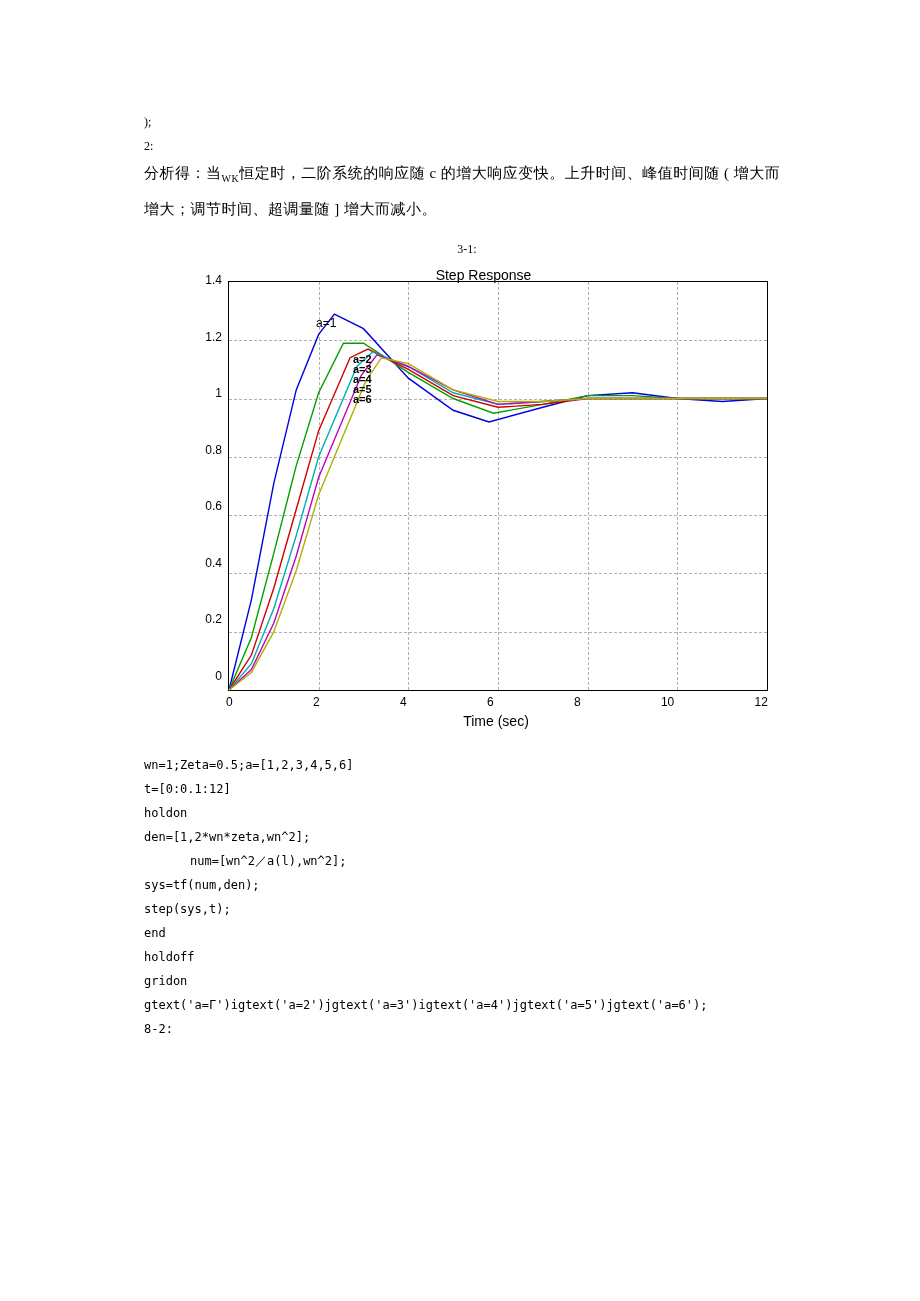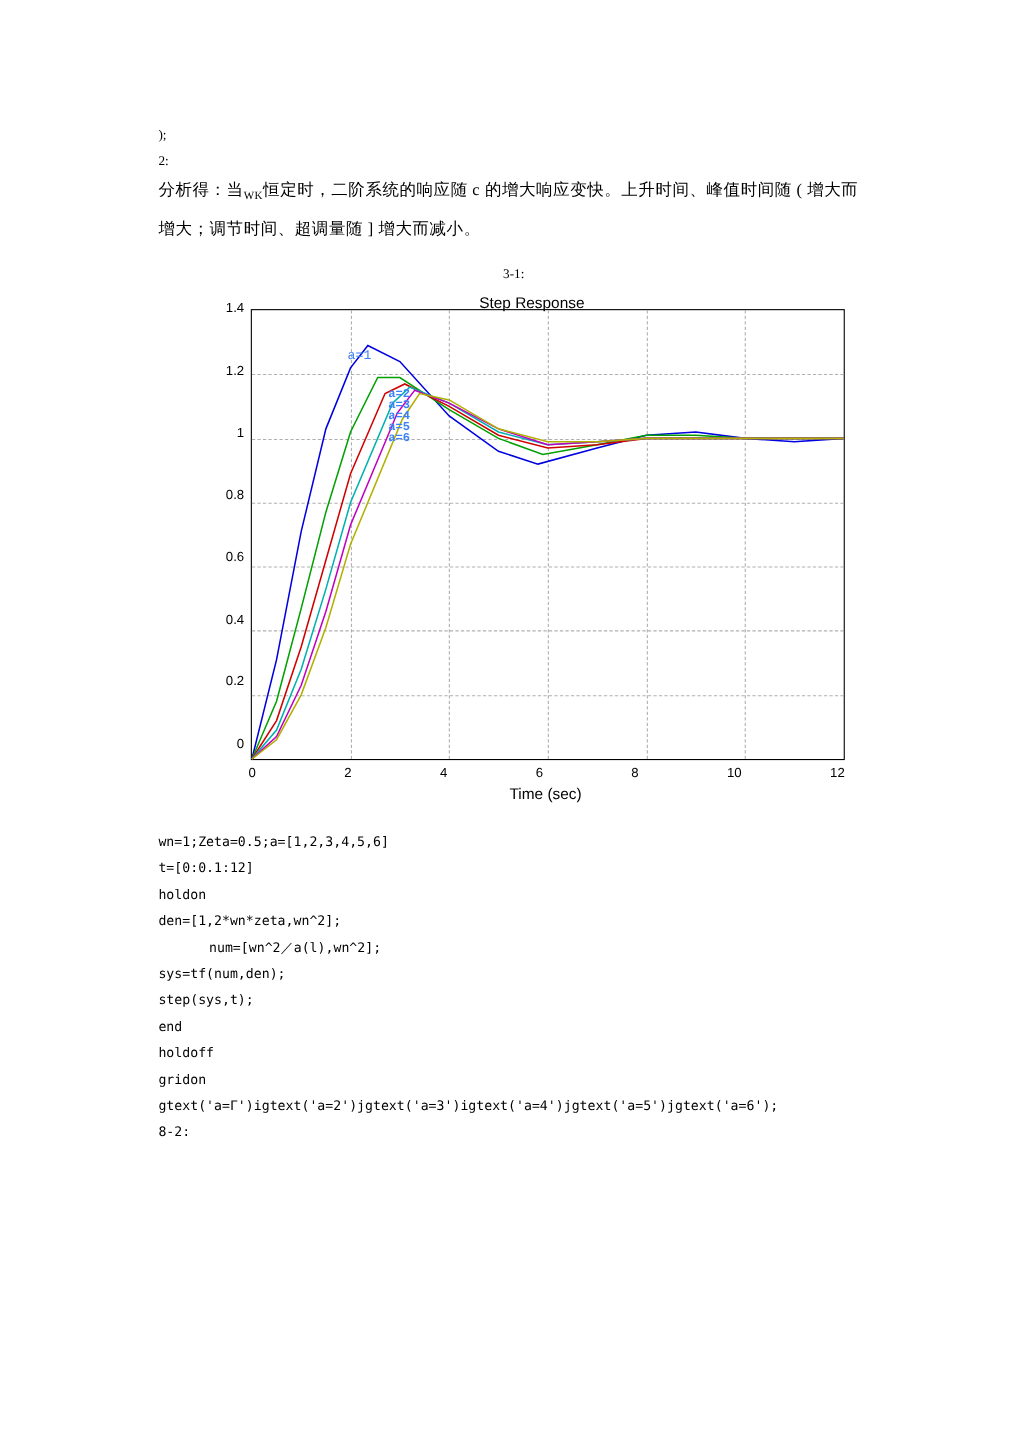--- a/index.html
+++ b/index.html
@@ -79,23 +79,23 @@
   .grid-v {
     top:0; bottom:0; width:0;
     border-left: 1px dashed #b0b0b0;
   }
   .grid-h {
     left:0; right:0; height:0;
     border-top: 1px dashed #b0b0b0;
   }
   .ann {
     position: absolute;
-    font-family: Liberation Mono, monospace;
-    font-size: 12px;
-    color: #3b82f6;
+    font-family: Liberation Sans, sans-serif;
+    font-size: 12px;
+    color: #000000;
   }
   .ann-clump {
     font-size: 11px;
     line-height: 10px;
     font-weight: bold;
   }
   .xlabels {
     display: flex;
     justify-content: space-between;
     font-family: Arial, sans-serif;

